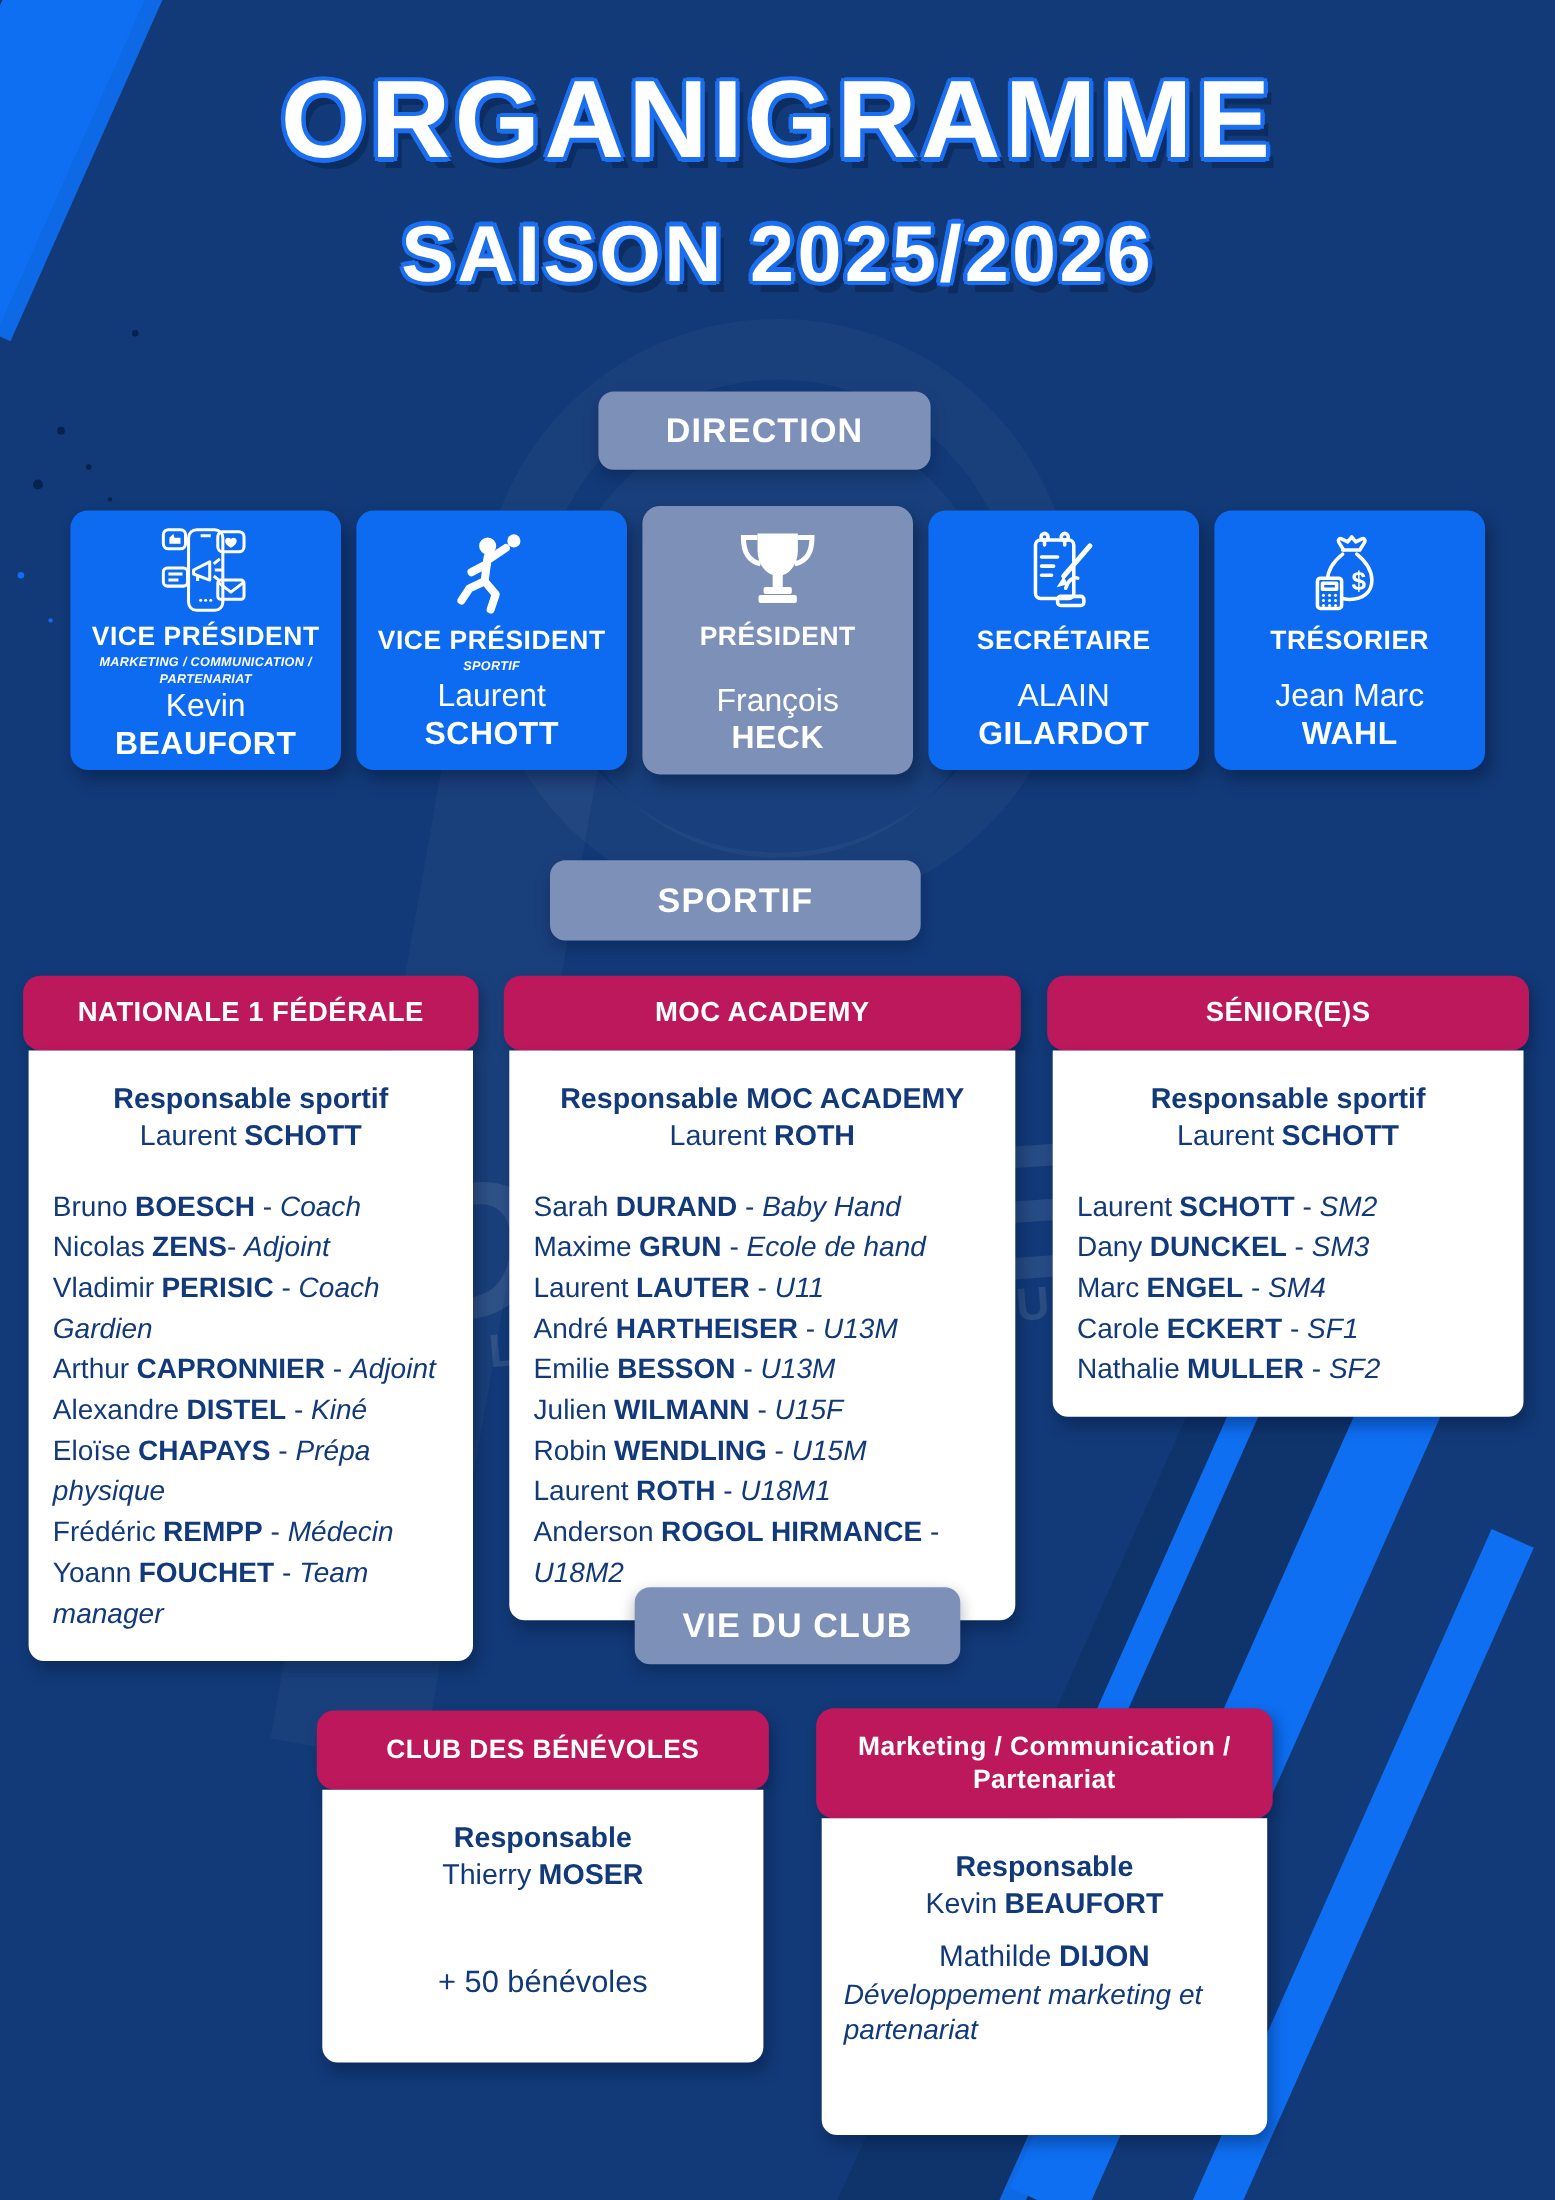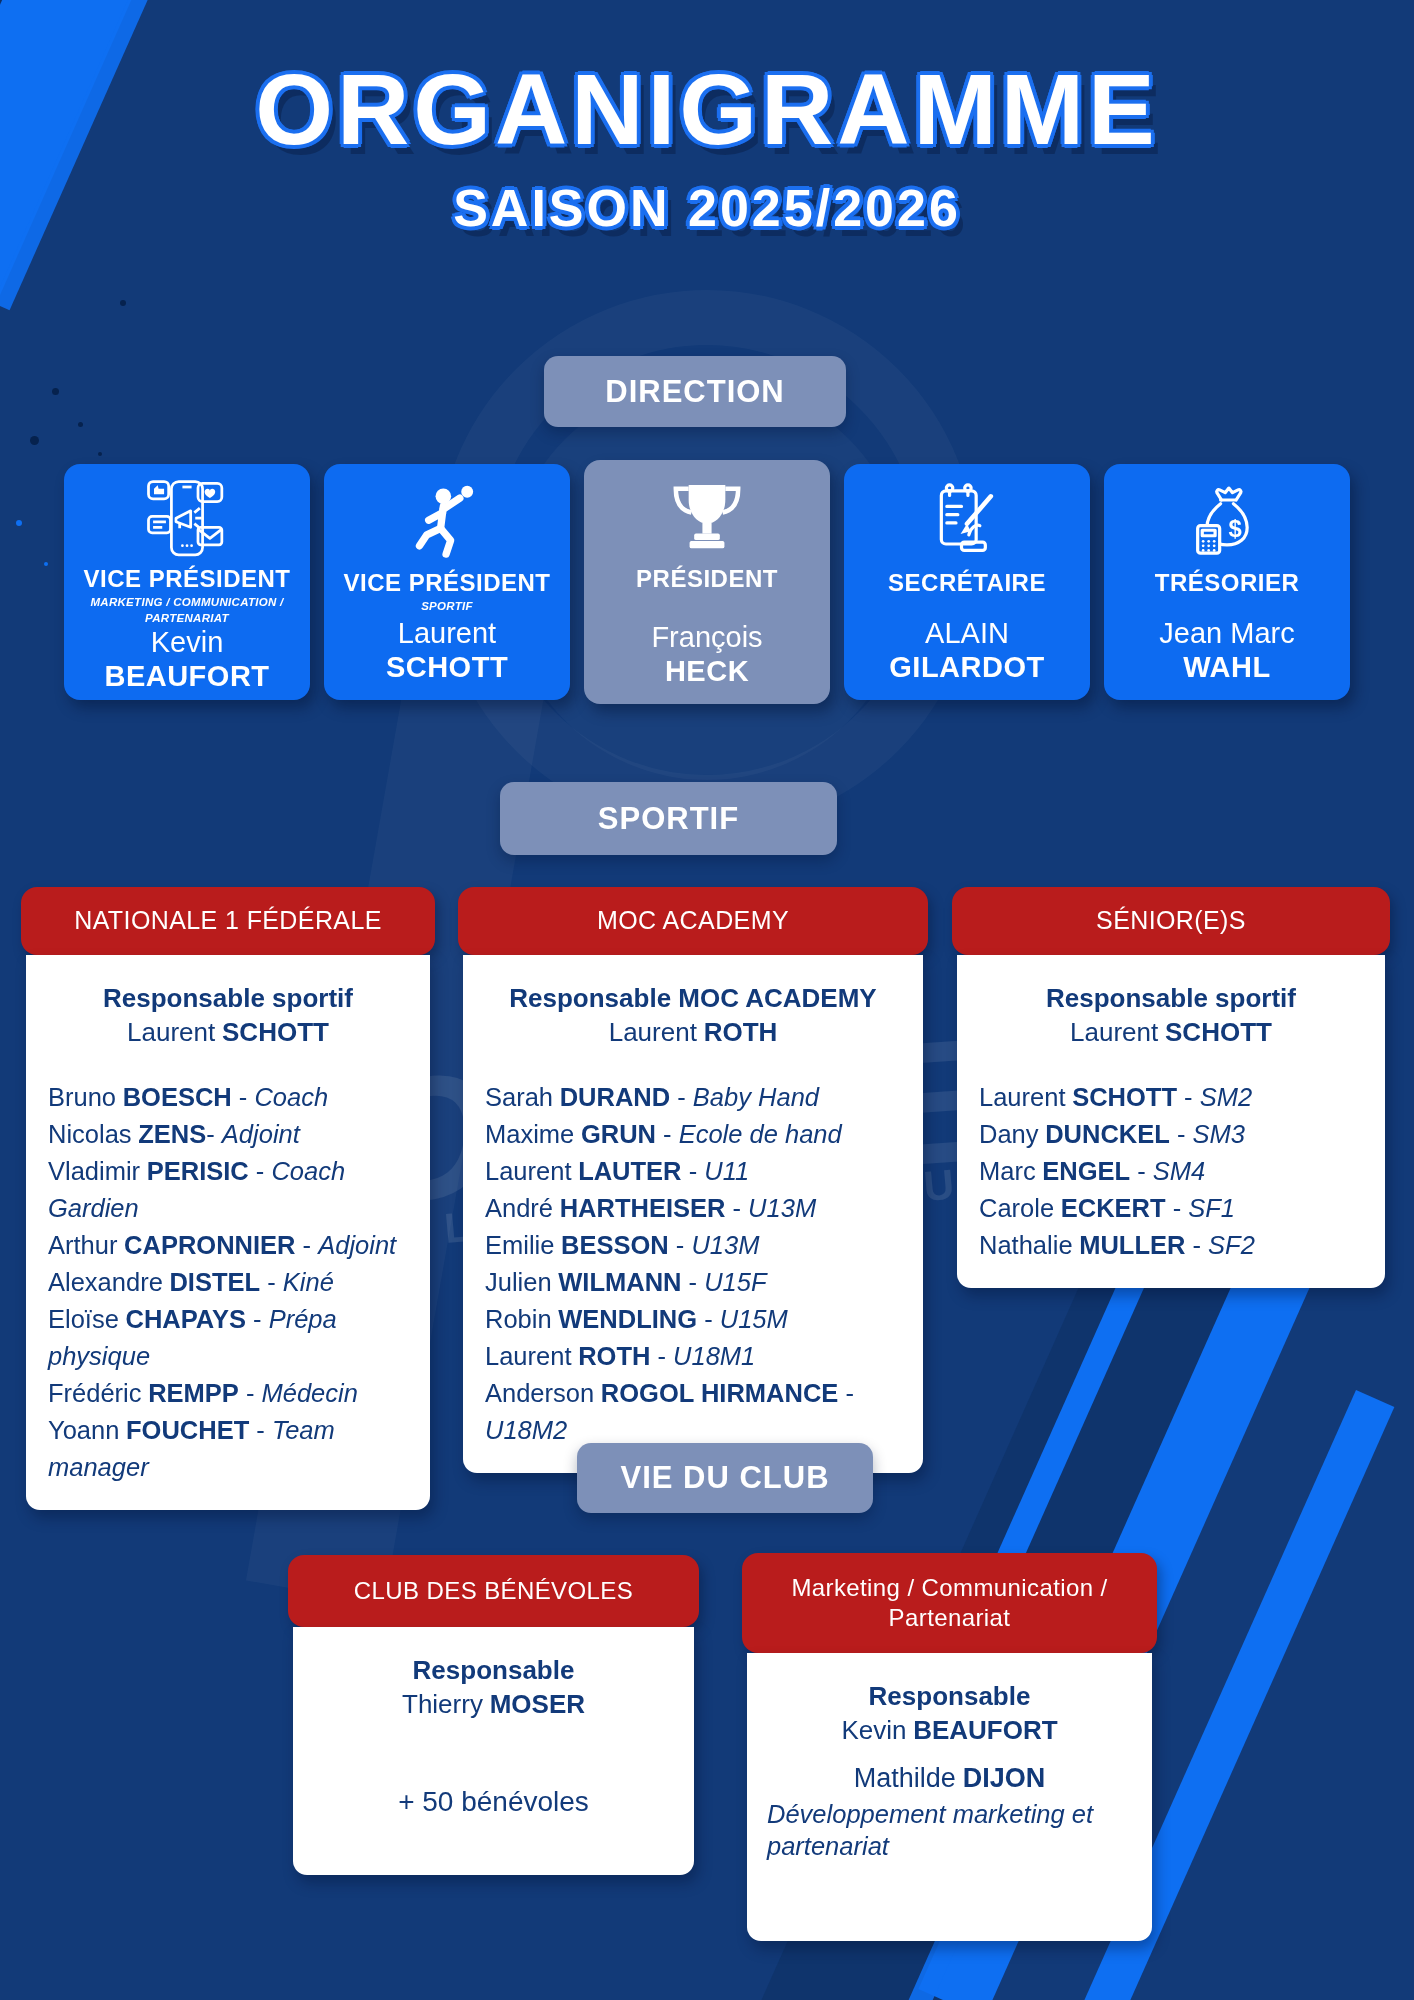--- a/index.html
+++ b/index.html
@@ -19,21 +19,21 @@
     transform:translateX(-50%) rotate(-4deg);}
   .wm-sub{top:1182px;font-size:42px;letter-spacing:18px;color:rgba(255,255,255,.10);
     transform:translateX(-50%) rotate(-5deg);}
 
   
   .title{position:absolute;left:0;width:100%;text-align:center;color:#fff;font-weight:800;z-index:2;
     text-shadow:-3px -3px 0 #1B6FF0,3px -3px 0 #1B6FF0,-3px 3px 0 #1B6FF0,3px 3px 0 #1B6FF0,
       -4px 0 0 #1B6FF0,4px 0 0 #1B6FF0,0 -4px 0 #1B6FF0,0 4px 0 #1B6FF0,
       7px 10px 0 rgba(8,28,66,.45);}
   .title1{top:52px;font-size:100px;letter-spacing:4px;}
-  .title2{top:178px;font-size:52px;letter-spacing:3px;}
+  .title2{top:190px;font-size:72px;letter-spacing:3px;}
 
   
   .btn-section{position:absolute;z-index:2;background:#7D90B8;color:#fff;font-weight:700;
     display:flex;align-items:center;justify-content:center;border-radius:14px;
     font-size:31px;letter-spacing:1px;box-shadow:0 6px 14px rgba(4,16,45,.3);}
   #btn-direction{left:544px;top:356px;width:302px;height:71px;}
   #btn-sportif{left:500px;top:782px;width:337px;height:73px;}
   #btn-vieduclub{left:577px;top:1443px;width:296px;height:70px;}
 
   
@@ -47,21 +47,21 @@
   .dir-icon svg{width:88px;height:88px;}
   .dir-role{font-size:24px;font-weight:800;letter-spacing:.5px;margin-top:2px;line-height:1.1;}
   .dir-sub{font-size:11.5px;font-weight:700;font-style:italic;line-height:1.35;
     padding:3px 12px 0;letter-spacing:.3px;}
   .dir-names{margin-top:auto;padding-bottom:16px;line-height:1.15;}
   .dir-first{display:block;font-size:29px;font-weight:400;}
   .dir-last{display:block;font-size:29px;font-weight:800;letter-spacing:.5px;}
 
   
   .panel{position:absolute;z-index:2;}
-  .panel-header{background:#b91c1c;border-radius:16px;color:#fff;font-weight:400;
+  .panel-header{background:#be185d;border-radius:16px;color:#fff;font-weight:700;
     display:flex;align-items:center;justify-content:center;text-align:center;
     font-size:25px;letter-spacing:.4px;min-height:68px;line-height:1.25;padding:4px 14px;
     box-sizing:border-box;box-shadow:4px 6px 12px rgba(3,15,45,.35);}
   .panel-body{background:#fff;margin:0 5px;border-radius:0 0 14px 14px;color:#123A7A;
     padding:26px 14px 24px;box-shadow:4px 8px 14px rgba(3,15,45,.35);}
   .lead{text-align:center;font-size:26px;line-height:34px;}
   .lead-title{font-weight:800;display:block;}
   .lead-first{margin-right:.26em;}
   .lead-name b{font-weight:800;}
   .member-list{list-style:none;margin:30px 0 0;padding:0 0 0 8px;

